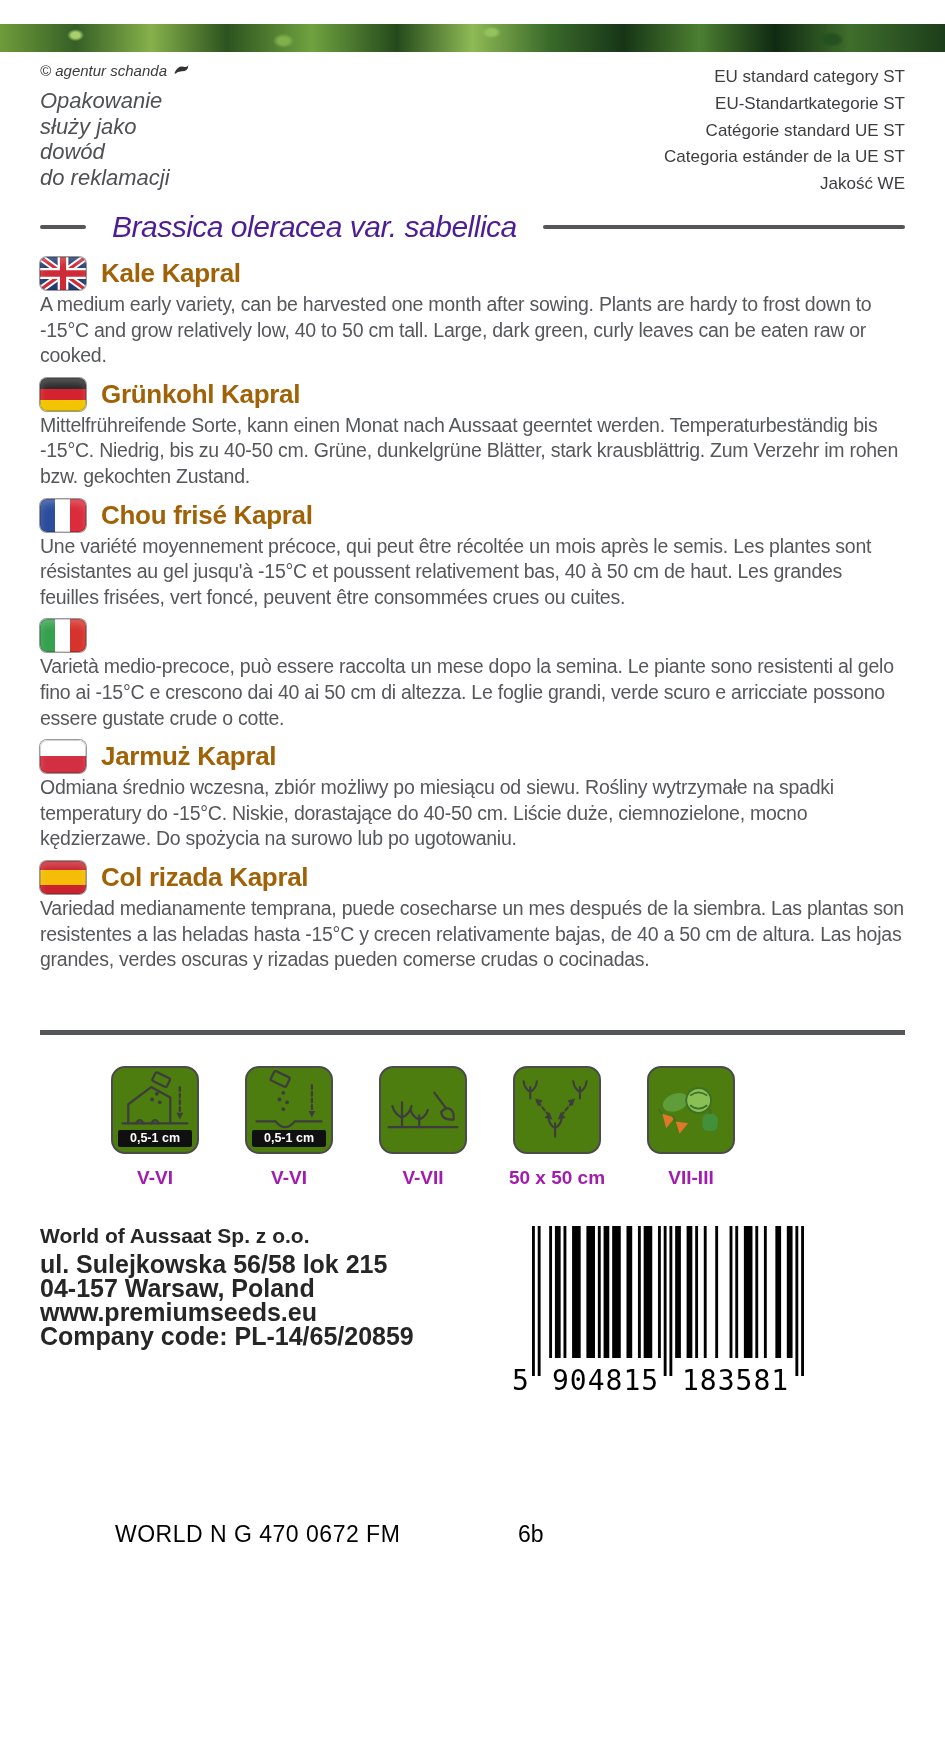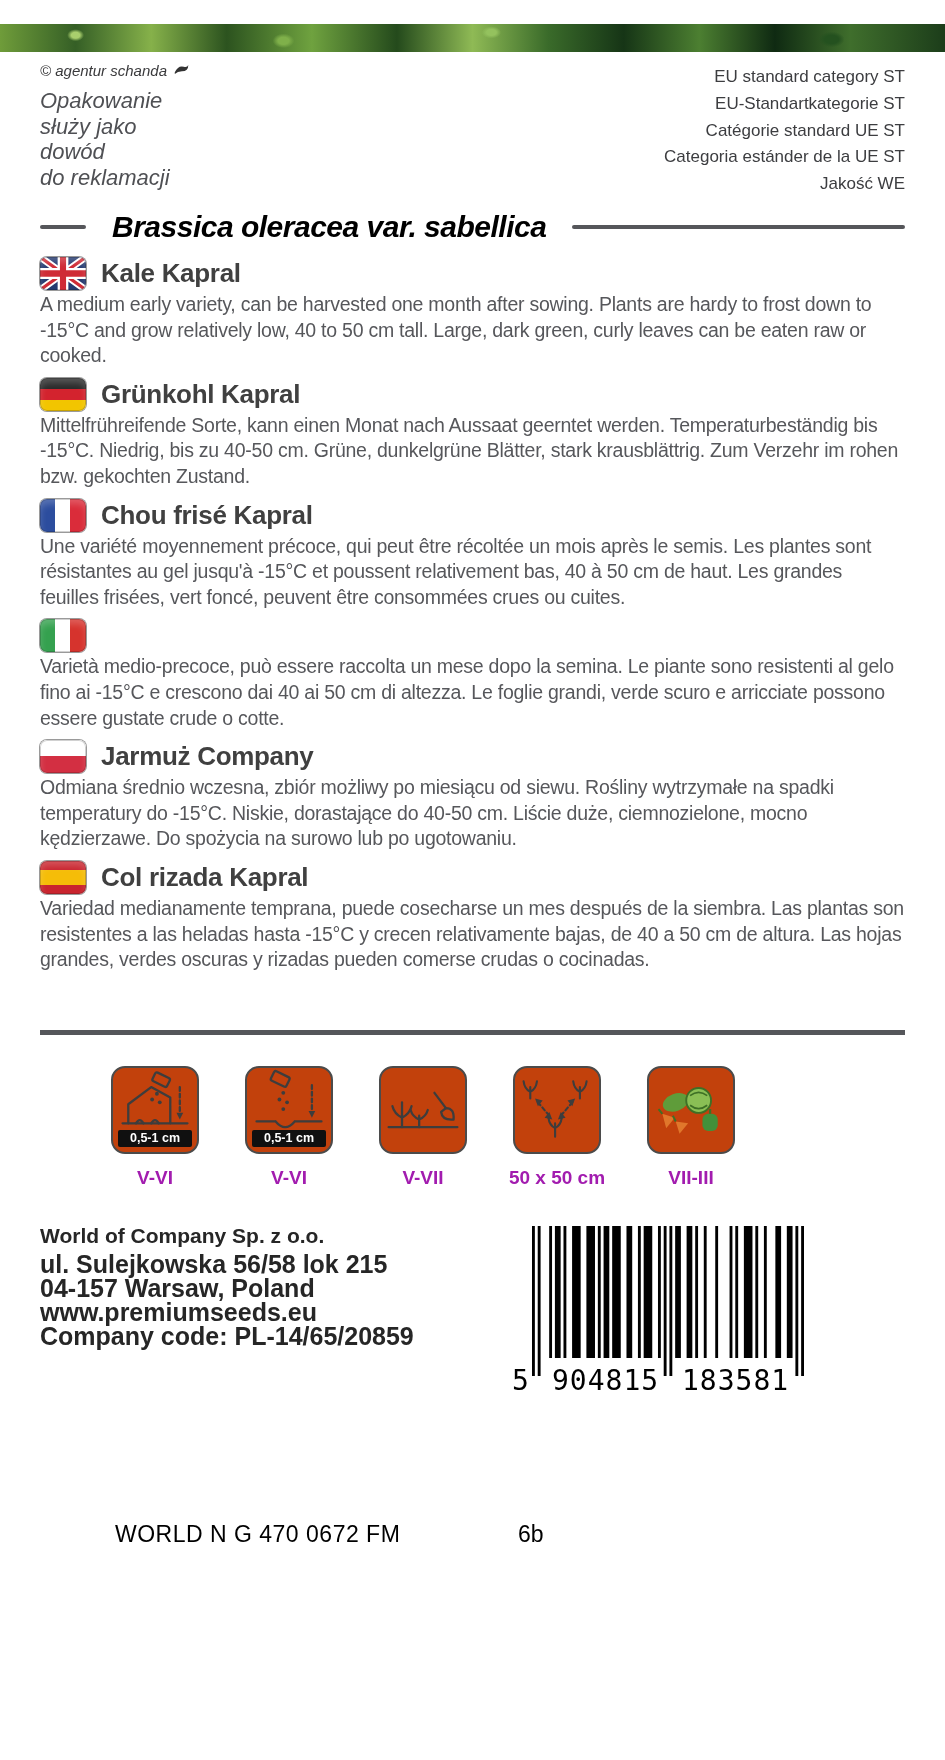--- a/index.html
+++ b/index.html
@@ -19,43 +19,43 @@
   }
   .credit{position:absolute;left:40px;top:38px;display:flex;align-items:center;gap:6px;
     font-style:italic;font-size:15px;color:#3a3a3c;}
   .note{position:absolute;left:40px;top:64px;font-style:italic;font-size:22px;line-height:25.5px;color:#4f5054;}
   .eu{position:absolute;right:40px;top:40px;text-align:right;font-size:17px;line-height:26.8px;color:#3c3d40;}
   
   .title-row{position:absolute;left:40px;right:40px;top:186px;display:flex;align-items:center;gap:26px;}
   .rule{height:4px;background:#55565a;border-radius:2px;}
   .rule-short{width:46px;}
   .rule-long{flex:1;}
-  .botanical{font-size:30px;font-weight:bold;font-style:italic;color:#000000;letter-spacing:-0.5px;white-space:nowrap;text-align:right;}
+  .botanical{font-size:30px;font-weight:normal;font-style:italic;color:#4c1d95;letter-spacing:-0.5px;white-space:nowrap;text-align:right;}
   
   .sections{position:absolute;left:40px;right:40px;top:233px;}
   .section{margin-bottom:9px;}
   .sec-head{display:flex;align-items:center;gap:15px;margin-bottom:2px;}
   .flag{width:46px;height:33px;border-radius:7px;overflow:hidden;position:relative;flex:none;
     box-shadow:0 0 0 1px #9a9a9a;}
   .flag::after{content:"";position:absolute;inset:0;border-radius:7px;
     box-shadow:inset 0 0 0 1px rgba(0,0,0,.18), inset 0 5px 7px rgba(255,255,255,.22);}
   .flag svg{position:absolute;inset:0;width:100%;height:100%;}
   .flag-de{background:linear-gradient(#2a2a2a 0 33%,#d3232e 33% 66%,#f2c500 66% 100%);}
   .flag-fr{background:linear-gradient(90deg,#2c4d9e 0 33%,#ffffff 33% 66%,#da2c3a 66% 100%);}
   .flag-it{background:linear-gradient(90deg,#35a14f 0 33%,#ffffff 33% 66%,#d6332d 66% 100%);}
   .flag-pl{background:linear-gradient(#ffffff 0 50%,#d32f42 50% 100%);}
   .flag-es{background:linear-gradient(#c9242e 0 26%,#f5bd08 26% 74%,#c9242e 74% 100%);}
-  .sec-title{margin:0;font-size:26px;font-weight:bold;color:#404040;letter-spacing:-0.3px;}
+  .sec-title{margin:0;font-size:26px;font-weight:bold;color:#a16207;letter-spacing:-0.3px;}
   .sec-body{margin:0;font-size:19.5px;line-height:25.6px;color:#56575b;letter-spacing:-0.25px;}
   
   .divider{position:absolute;left:40px;right:40px;top:1006px;height:5px;background:#55565a;}
   
   .pictos{position:absolute;left:110px;top:1042px;display:flex;gap:44px;}
   .picto{width:90px;display:flex;flex-direction:column;align-items:center;}
-  .picto-box{width:88px;height:88px;border:2.5px solid #4b4b4b;border-radius:14px;position:relative;background:#c2410c;box-sizing:border-box;}
+  .picto-box{width:88px;height:88px;border:2.5px solid #4b4b4b;border-radius:14px;position:relative;background:#4d7c0f;box-sizing:border-box;}
   .picto-box svg{position:absolute;inset:0;width:100%;height:100%;}
   .depth-bar{position:absolute;bottom:5px;left:5px;right:5px;background:#101010;color:#fff;
     font-size:12.5px;font-weight:bold;text-align:center;border-radius:2px;padding:1px 0 2px;}
   .picto-label{margin-top:13px;font-size:19px;font-weight:bold;color:#a21caf;white-space:nowrap;}
   
   .producer{position:absolute;left:40px;top:1200px;color:#262626;}
   .producer-name{font-size:21px;font-weight:bold;margin-bottom:4px;}
   .producer-line{font-size:25px;font-weight:bold;line-height:24px;}
   
   .barcode-wrap{position:absolute;left:512px;top:1202px;width:292px;}
@@ -144,21 +144,21 @@
     <section class="section">
       <div class="sec-head">
         <span class="flag flag-it"></span>
       </div>
       <p class="sec-body">Varietà medio-precoce, può essere raccolta un mese dopo la semina. Le piante sono resistenti al gelo fino ai -15°C e crescono dai 40 ai 50 cm di altezza. Le foglie grandi, verde scuro e arricciate possono essere gustate crude o cotte.</p>
     </section>
 
     <section class="section">
       <div class="sec-head">
         <span class="flag flag-pl"></span>
-        <h2 class="sec-title">Jarmuż Company</h2>
+        <h2 class="sec-title">Jarmuż Kapral</h2>
       </div>
       <p class="sec-body">Odmiana średnio wczesna, zbiór możliwy po miesiącu od siewu. Rośliny wytrzymałe na spadki temperatury do -15°C. Niskie, dorastające do 40-50 cm. Liście duże, ciemnozielone, mocno kędzierzawe. Do spożycia na surowo lub po ugotowaniu.</p>
     </section>
 
     <section class="section">
       <div class="sec-head">
         <span class="flag flag-es"></span>
         <h2 class="sec-title">Col rizada Kapral</h2>
       </div>
       <p class="sec-body">Variedad medianamente temprana, puede cosecharse un mes después de la siembra. Las plantas son resistentes a las heladas hasta -15°C y crecen relativamente bajas, de 40 a 50 cm de altura. Las hojas grandes, verdes oscuras y rizadas pueden comerse crudas o cocinadas.</p>
@@ -272,21 +272,21 @@
             <path d="M64 48 v-5" stroke="#3e7026" stroke-width="2.4" fill="none"></path>
           </svg>
         </span>
       </div>
       <div class="picto-label">VII-III</div>
     </div>
 
   </div>
 
   <div class="producer">
-    <div class="producer-name">World of Company Sp. z o.o.</div>
+    <div class="producer-name">World of Aussaat Sp. z o.o.</div>
     <div class="producer-line">ul. Sulejkowska 56/58 lok 215</div>
     <div class="producer-line">04-157 Warsaw, Poland</div>
     <div class="producer-line">www.premiumseeds.eu</div>
     <div class="producer-line">Company code: PL-14/65/20859</div>
   </div>
 
   <div class="barcode-wrap">
     <svg class="bars" id="barcode-bars" viewBox="0 0 95 50" preserveAspectRatio="none">
         <rect x="0" y="0" width="1" height="50" fill="#000"></rect>
         <rect x="2" y="0" width="1" height="50" fill="#000"></rect>

